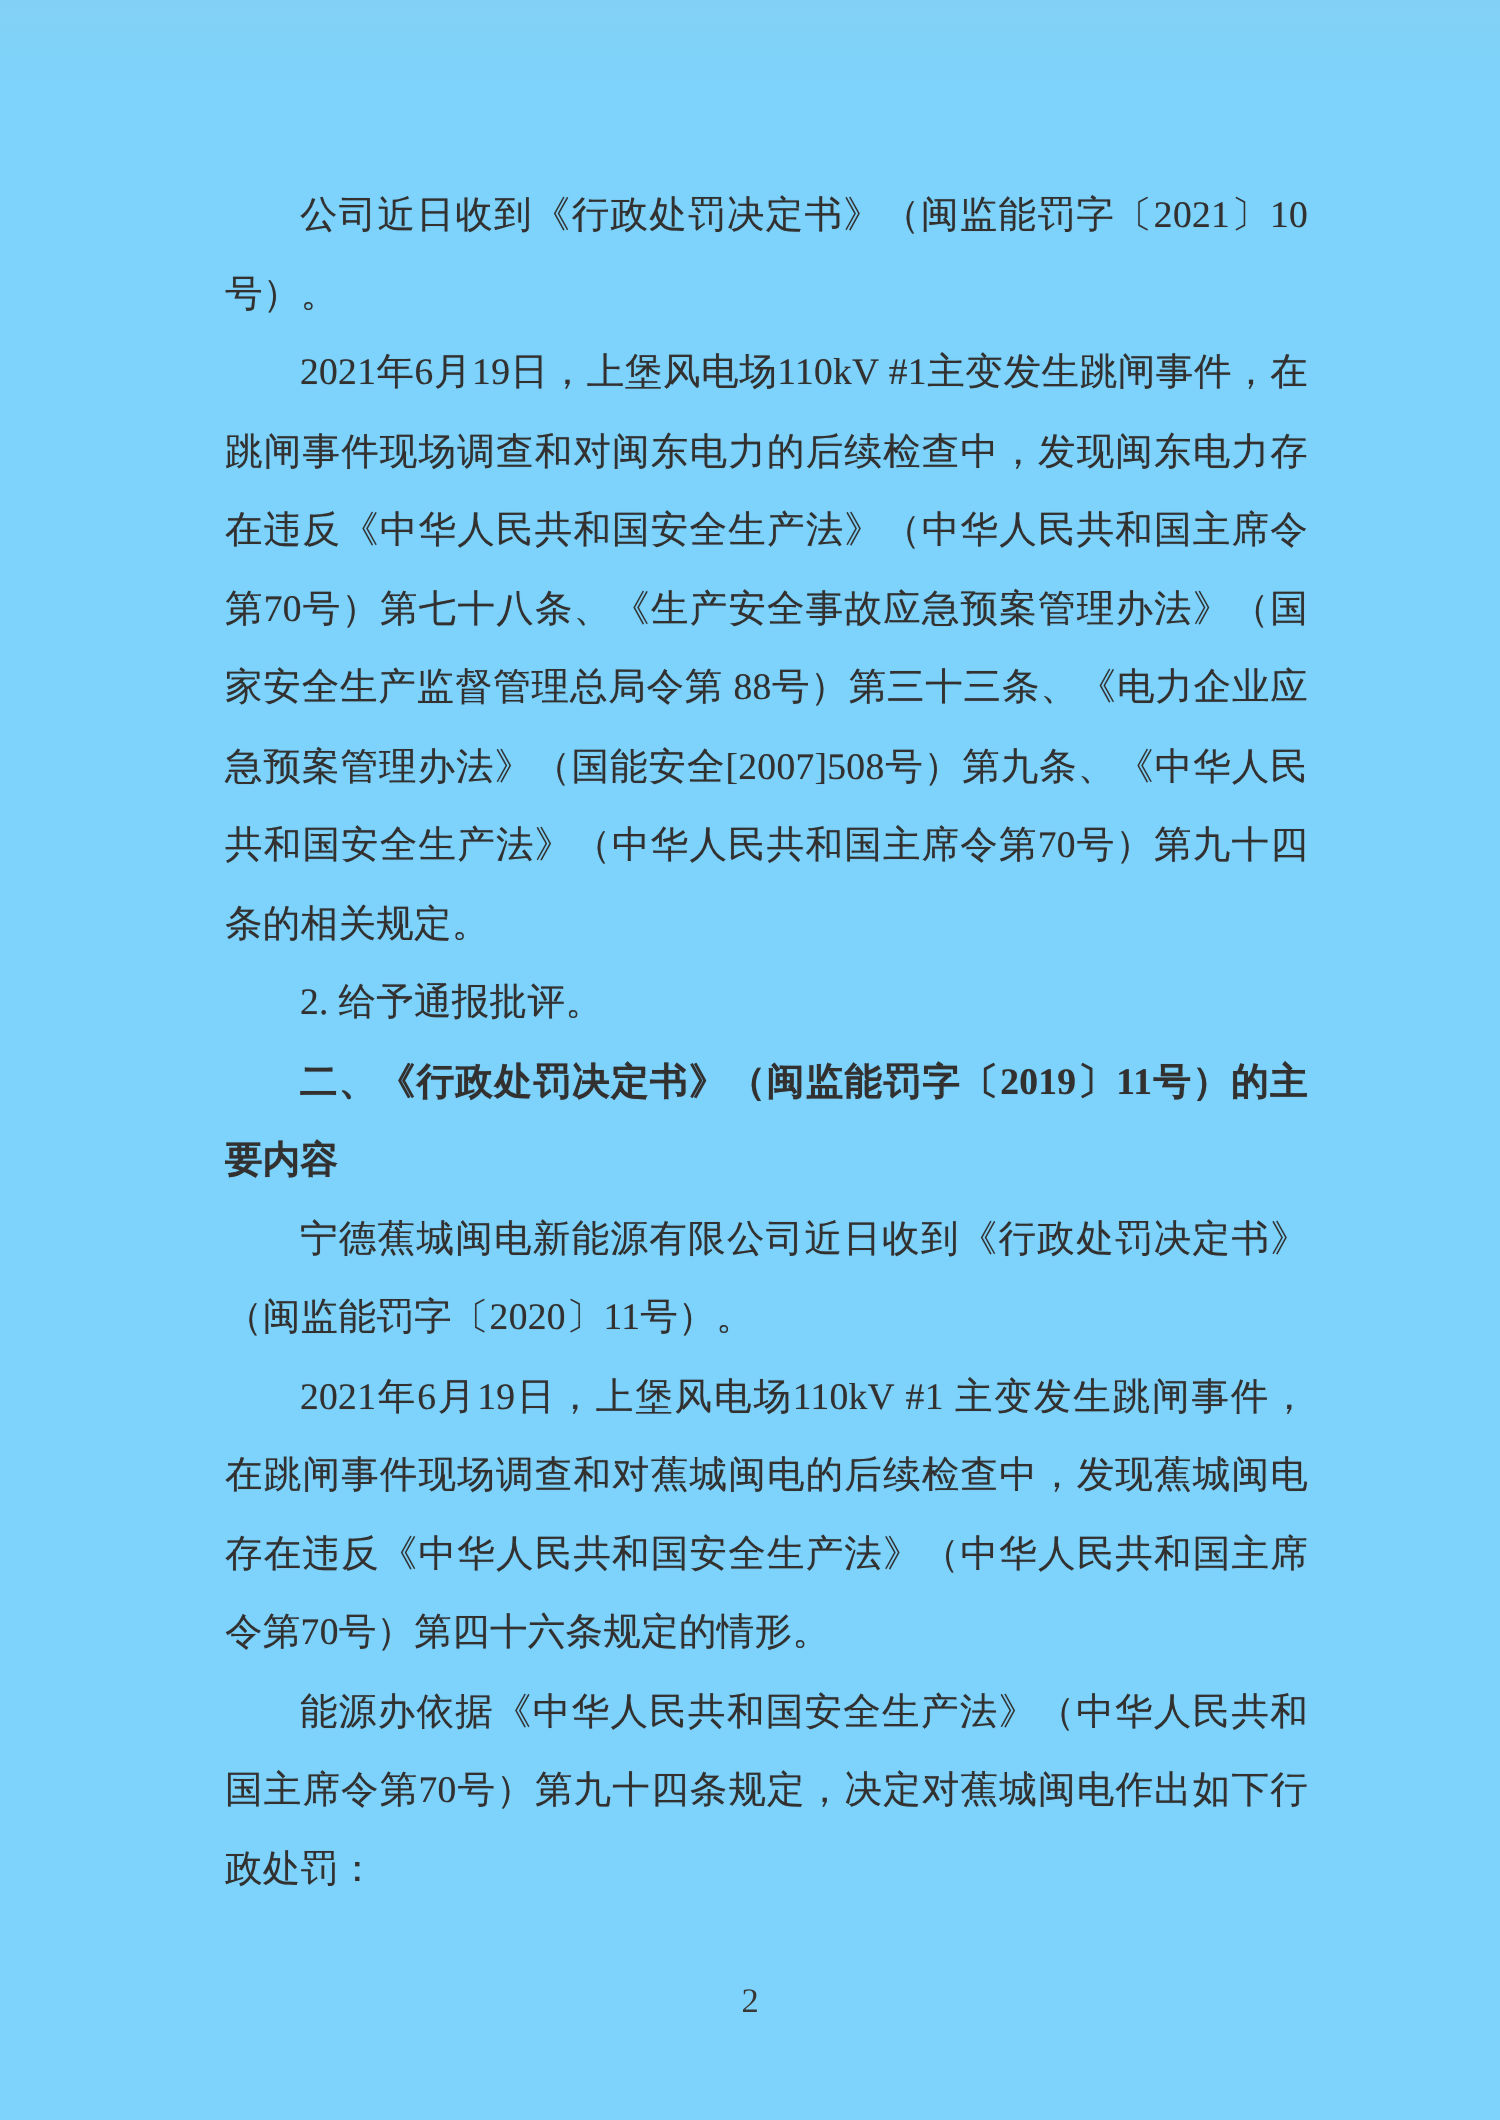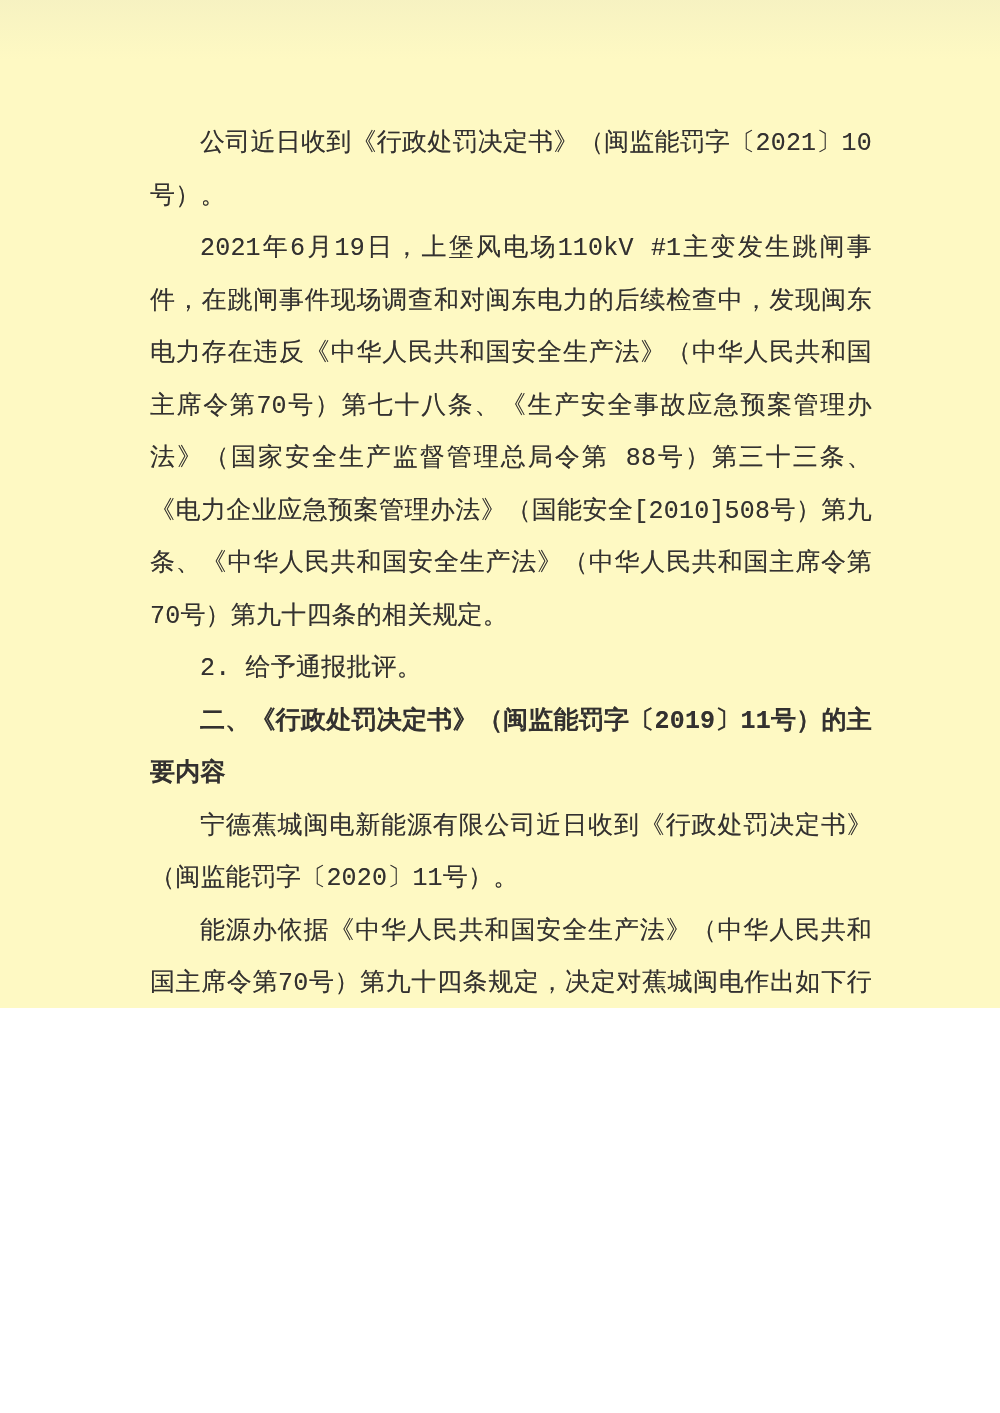--- a/index.html
+++ b/index.html
@@ -3,25 +3,25 @@
 <meta charset="utf-8">
 <style>
   html, body {
     margin: 0;
     padding: 0;
     background: #ffffff;
   }
   .page {
     position: relative;
     width: 1000px;
-    height: 1008px;
+    height: 1413px;
     margin: 0 auto;
-    background: #fef9c3;
+    background: #7dd3fc;
     color: #333130;
-    font-family: Liberation Mono, monospace;
+    font-family: Liberation Serif, serif;
     overflow: hidden;
   }
   
   .scan-haze {
     position: absolute;
     top: 0;
     left: 0;
     width: 100%;
     height: 60px;
     background: linear-gradient(180deg, rgba(180,180,180,0.10), rgba(180,180,180,0));
@@ -57,21 +57,22 @@
   }
 </style>
 </head>
 <body>
 
 <div class="page">
   <div class="scan-haze"></div>
 
   <div class="content">
     <p class="para">公司近日收到《行政处罚决定书》（闽监能罚字〔2021〕10号）。</p>
-    <p class="para">2021年6月19日，上堡风电场110kV #1主变发生跳闸事件，在跳闸事件现场调查和对闽东电力的后续检查中，发现闽东电力存在违反《中华人民共和国安全生产法》（中华人民共和国主席令第70号）第七十八条、《生产安全事故应急预案管理办法》（国家安全生产监督管理总局令第 88号）第三十三条、《电力企业应急预案管理办法》（国能安全[2010]508号）第九条、《中华人民共和国安全生产法》（中华人民共和国主席令第70号）第九十四条的相关规定。</p>
+    <p class="para">2021年6月19日，上堡风电场110kV #1主变发生跳闸事件，在跳闸事件现场调查和对闽东电力的后续检查中，发现闽东电力存在违反《中华人民共和国安全生产法》（中华人民共和国主席令第70号）第七十八条、《生产安全事故应急预案管理办法》（国家安全生产监督管理总局令第 88号）第三十三条、《电力企业应急预案管理办法》（国能安全[2007]508号）第九条、《中华人民共和国安全生产法》（中华人民共和国主席令第70号）第九十四条的相关规定。</p>
     <p class="para">2. 给予通报批评。</p>
     <p class="para bold">二、《行政处罚决定书》（闽监能罚字〔2019〕11号）的主要内容</p>
     <p class="para">宁德蕉城闽电新能源有限公司近日收到《行政处罚决定书》（闽监能罚字〔2020〕11号）。</p>
+    <p class="para">2021年6月19日，上堡风电场110kV #1 主变发生跳闸事件，在跳闸事件现场调查和对蕉城闽电的后续检查中，发现蕉城闽电存在违反《中华人民共和国安全生产法》（中华人民共和国主席令第70号）第四十六条规定的情形。</p>
     <p class="para">能源办依据《中华人民共和国安全生产法》（中华人民共和国主席令第70号）第九十四条规定，决定对蕉城闽电作出如下行政处罚：</p>
   </div>
 
   <div class="footer">2</div>
 </div>
 
 </body></html>

